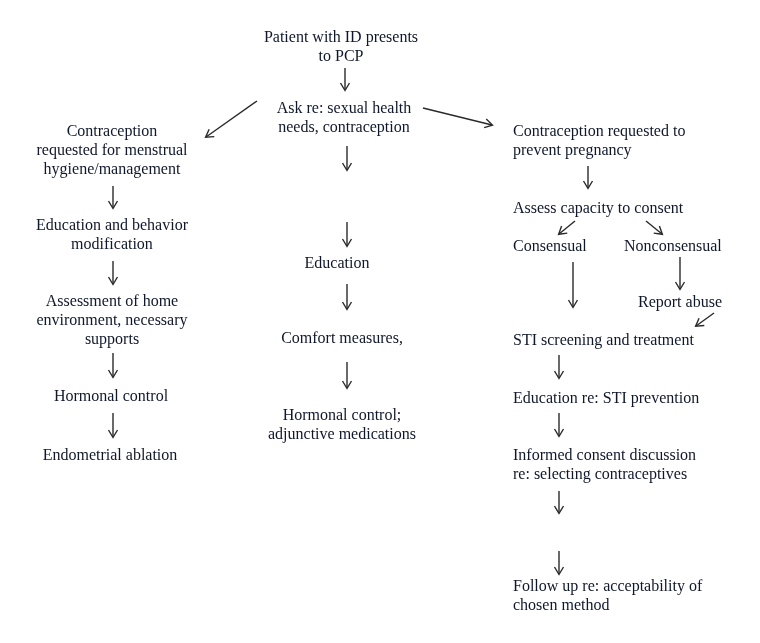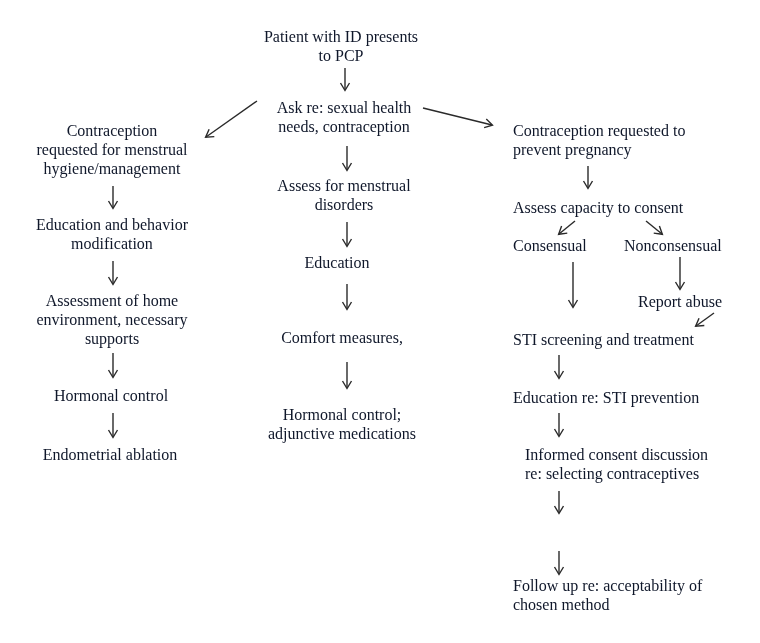--- a/index.html
+++ b/index.html
@@ -60,22 +60,20 @@
       <line x1="559" y1="413" x2="559" y2="436" marker-end="url(#ah)"></line>
       <line x1="559" y1="491" x2="559" y2="513" marker-end="url(#ah)"></line>
       <line x1="559" y1="551" x2="559" y2="574" marker-end="url(#ah)"></line>
     </g>
   </svg>
 
   <div class="node c" style="left:241px; top:27px;  width:200px;">Patient with ID presents
 to PCP</div>
   <div class="node c" style="left:259px; top:98px;  width:170px;">Ask re: sexual health
 needs, contraception</div>
-  <div class="node c" style="left:254px; top:176px; width:180px;">Assess for menstrual
-disorders</div>
   <div class="node c" style="left:267px; top:253px; width:140px;font-family:Liberation Serif, serif;">Education</div>
   <div class="node c" style="left:252px; top:328px; width:180px;">Comfort measures,</div>
   <div class="node c" style="left:242px; top:405px; width:200px;">Hormonal control;
 adjunctive medications</div>
 
   <div class="node c" style="left:22px; top:121px; width:180px;">Contraception
 requested for menstrual
 hygiene/management</div>
   <div class="node c" style="left:17px; top:215px; width:190px;">Education and behavior
 modification</div>
@@ -86,18 +84,18 @@
   <div class="node c" style="left:25px; top:445px; width:170px;">Endometrial ablation</div>
 
   <div class="node l" style="left:513px; top:121px; width:230px;">Contraception requested to
 prevent pregnancy</div>
   <div class="node l" style="left:513px; top:198px; width:230px;">Assess capacity to consent</div>
   <div class="node l" style="left:513px; top:236px; width:110px;">Consensual</div>
   <div class="node l" style="left:624px; top:236px; width:130px;">Nonconsensual</div>
   <div class="node l" style="left:638px; top:292px; width:110px;">Report abuse</div>
   <div class="node l" style="left:513px; top:330px; width:230px;">STI screening and treatment</div>
   <div class="node l" style="left:513px; top:388px; width:230px;">Education re: STI prevention</div>
-  <div class="node l" style="left:513px; top:445px; width:230px;margin-left:12px;">Informed consent discussion
+  <div class="node l" style="left:513px; top:445px; width:230px;">Informed consent discussion
 re: selecting contraceptives</div>
   <div class="node l" style="left:513px; top:576px; width:240px;">Follow up re: acceptability of
 chosen method</div>
 
 </div>
 
 </body></html>

